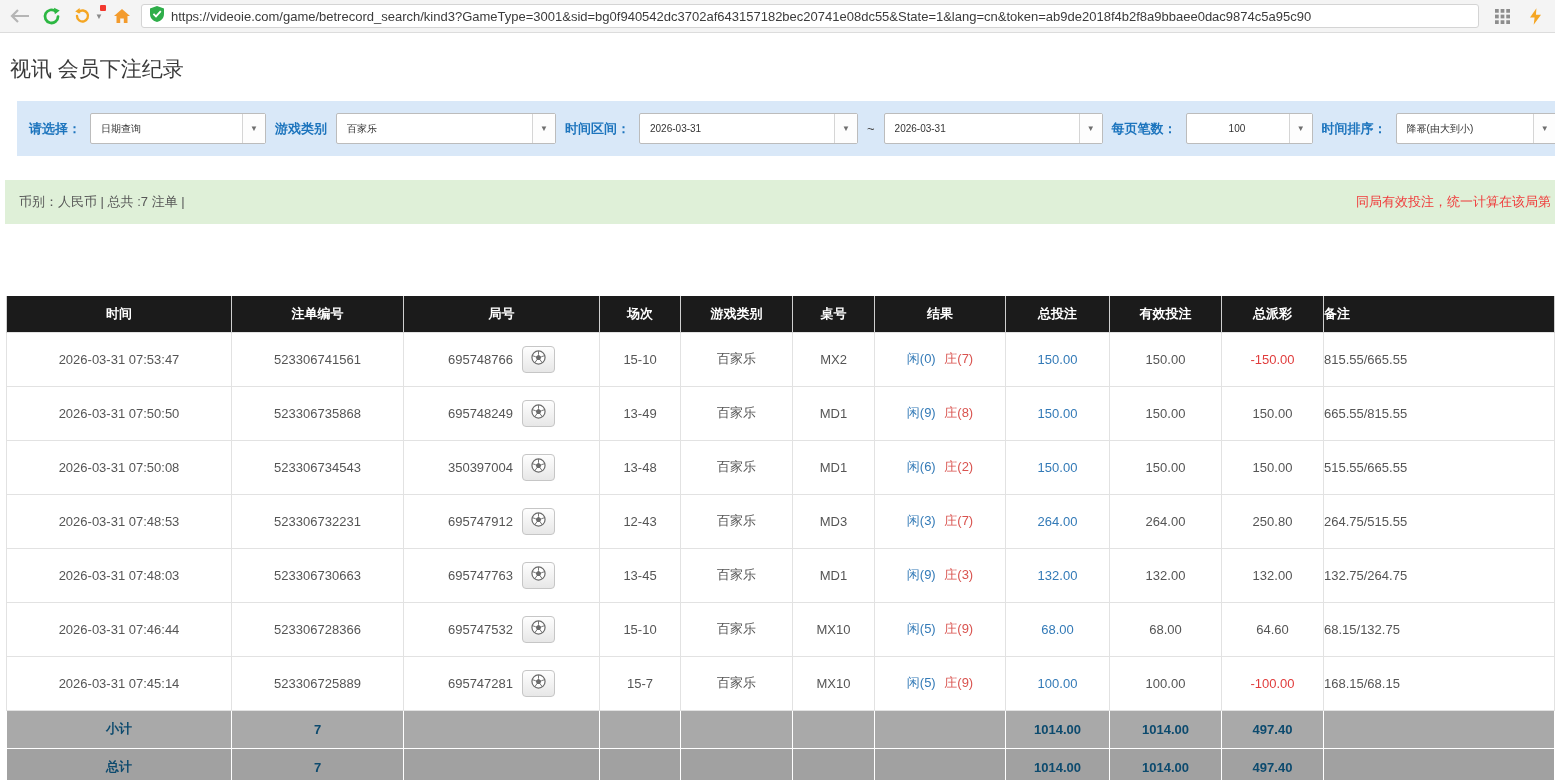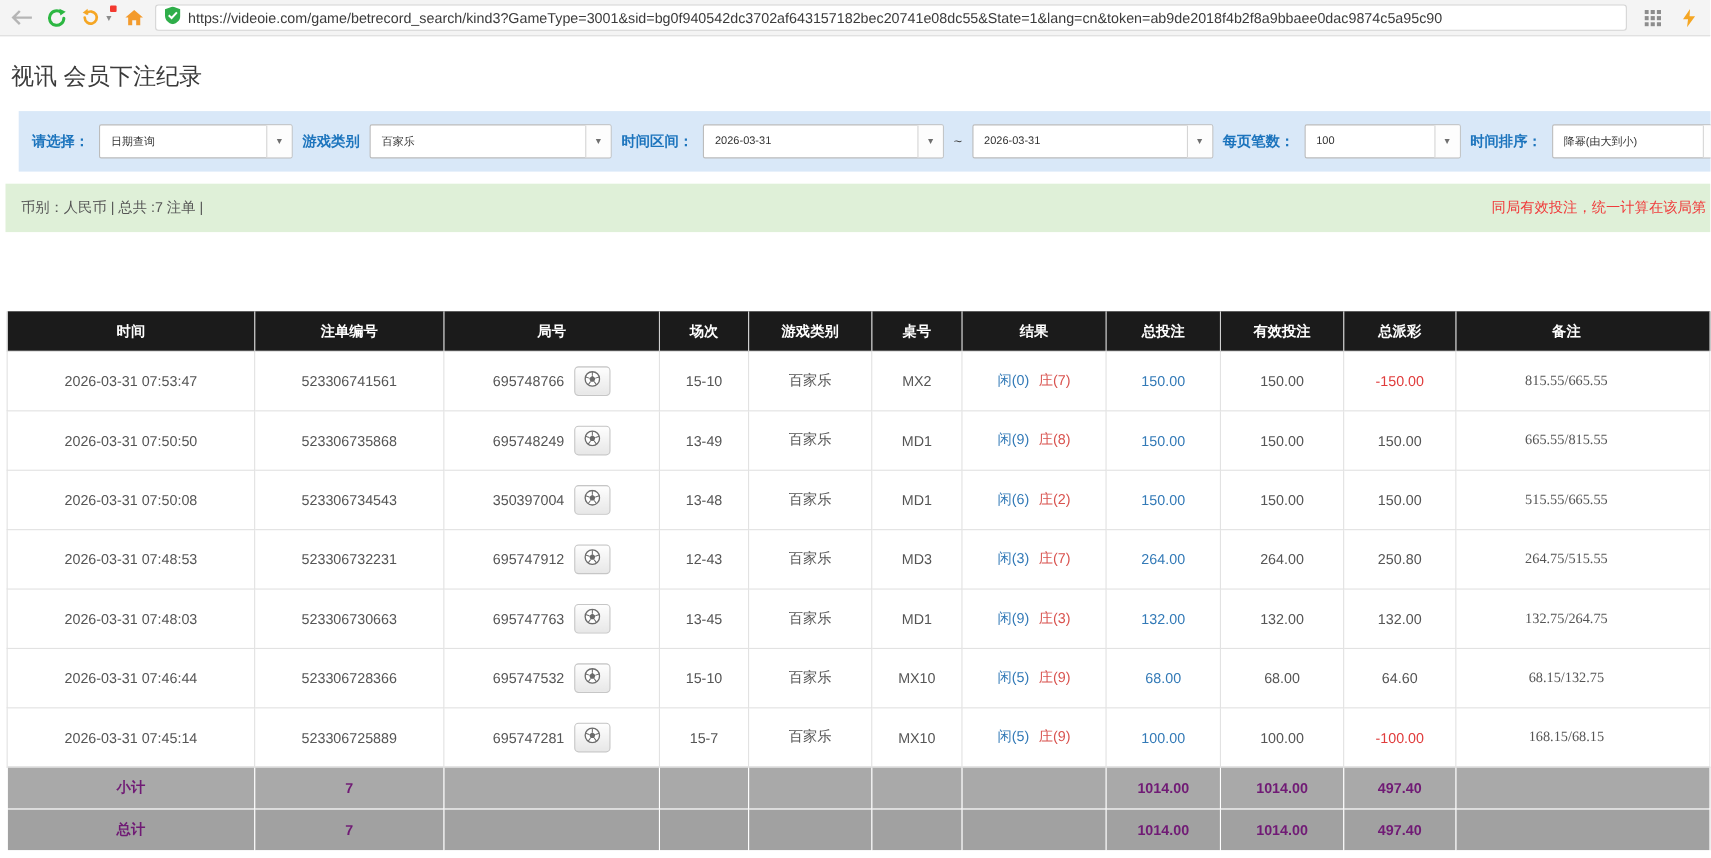--- a/index.html
+++ b/index.html
@@ -23,46 +23,46 @@
 
   .filter-bar { margin-left: 17px; width: calc(100% - 5px); height: 55px; background: #d9e8f8;
     display: flex; align-items: center; padding: 0 12px; gap: 9px; white-space: nowrap; }
   .f-label { color: #1c74bd; font-weight: bold; font-size: 13px; flex-shrink: 0; }
   .combo { background: #fff; border: 1px solid #bcbcbc; border-radius: 2px; height: 31px;
     display: flex; align-items: stretch; flex-shrink: 0; cursor: pointer; }
   .combo-text { flex: 1; display: flex; align-items: center; padding: 0 10px; font-size: 10px; color: #333; overflow: hidden; }
   .combo-arrow { width: 23px; border-left: 1px solid #d5d5d5; display: flex; align-items: center; justify-content: center;
     color: #6f6f6f; font-size: 8px; background: #fdfdfd; }
   .w-mode { width: 176px; } .w-game { width: 220px; } .w-date { width: 219px; }
-  .w-size { width: 142px; } .w-sort { width: 161px; }
+  .w-size { width: 127px; padding-left: 32px; } .w-sort { width: 161px; }
   .tilde { color: #444; font-size: 13px; }
   .search-btn { margin-left: auto; margin-right: -44px; flex-shrink: 0; width: 72px; height: 36px;
     background: #26a3dc; color: #fff; border: none; border-radius: 3px; font-size: 15px; cursor: pointer;
     font-family: inherit; }
 
-  .summary-bar { margin: 11px 0 0 5px; width: calc(100% - 5px); height: 44px; background: #dff0d8;
+  .summary-bar { margin: 24px 0 0 5px; width: calc(100% - 5px); height: 44px; background: #dff0d8;
     display: flex; align-items: center; justify-content: space-between; padding: 0 14px; font-size: 13px; }
   .summary-left { color: #565656; }
   .summary-right { color: #f03b3b; white-space: nowrap; margin-right: -10px; text-align: center; }
 
   
   table { margin: 72px 0 0 6px; width: calc(100% - 6px); border-collapse: collapse; table-layout: fixed;
     font-size: 13px; color: #555; }
   thead th { background: #1b1b1b; color: #fff; font-weight: bold; height: 36px; 
     border-right: 1px solid #cfcfcf; border-left: 1px solid #cfcfcf; }
   tbody td { height: 54px; background: #fff; border: 1px solid #e2e2e2; text-align: center; }
-  td.note-cell, th.note-col { text-align: center; padding-right: 30px; font-family: Liberation Serif, serif; }
+  td.note-cell, th.note-col { text-align: left; padding-right: 30px; }
   .player { color: #337ab7; } .banker { color: #d9534f; margin-left: 5px; }
   .blue-amt { color: #337ab7; }
   .neg { color: #e03c3c; }
   .ball-btn { display: inline-flex; align-items: center; justify-content: center; width: 33px; height: 27px;
     margin-left: 9px; vertical-align: middle; border: 1px solid #c6c6c6; border-radius: 4px;
     background: linear-gradient(#fefefe, #e7e7e7); cursor: pointer; }
   .round-num { vertical-align: middle; }
-  tfoot td { height: 38px; color: #701a75; font-weight: bold; text-align: center; border: 1px solid #fff; }
+  tfoot td { height: 38px; color: #0c4a6e; font-weight: bold; text-align: center; border: 1px solid #fff; }
   tr.subtotal-row td { background: #a9a9a9; }
   tr.total-row td { background: #a1a1a1; }
 </style>
 </head>
 <body>
 
 <div class="browser-bar">
   <span class="nav-icon">
     <svg width="20" height="14" viewBox="0 0 20 14">
         <path d="M8 1 L2 7 L8 13 M2 7 H19" stroke="#b5b5b5" stroke-width="2.2" fill="none"></path>

